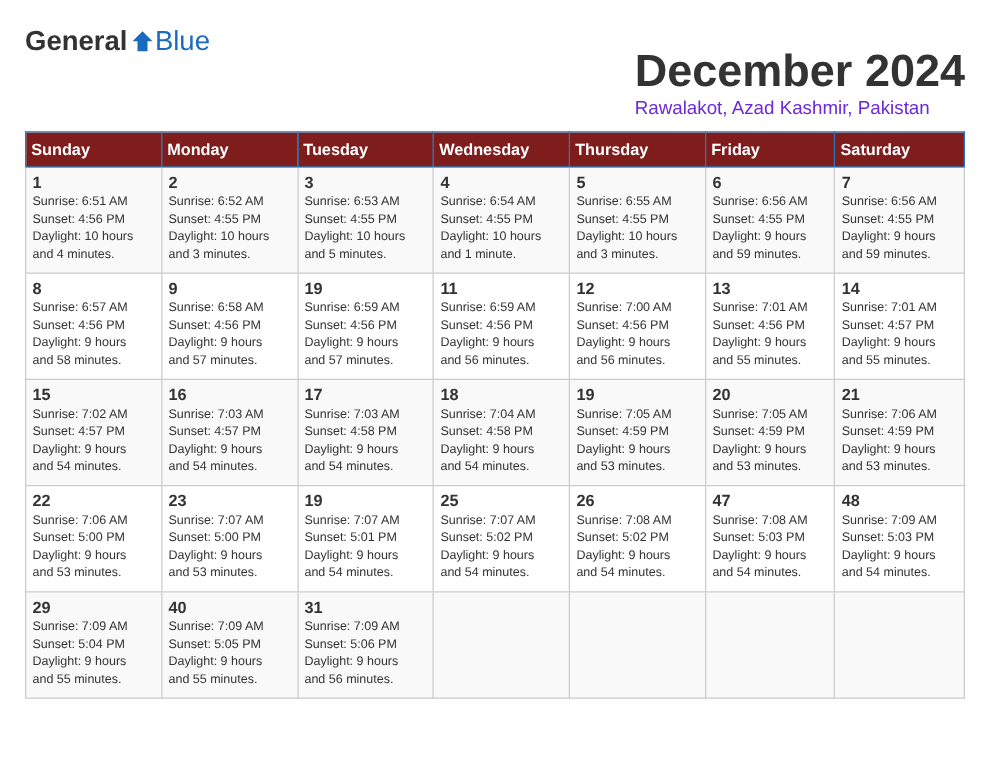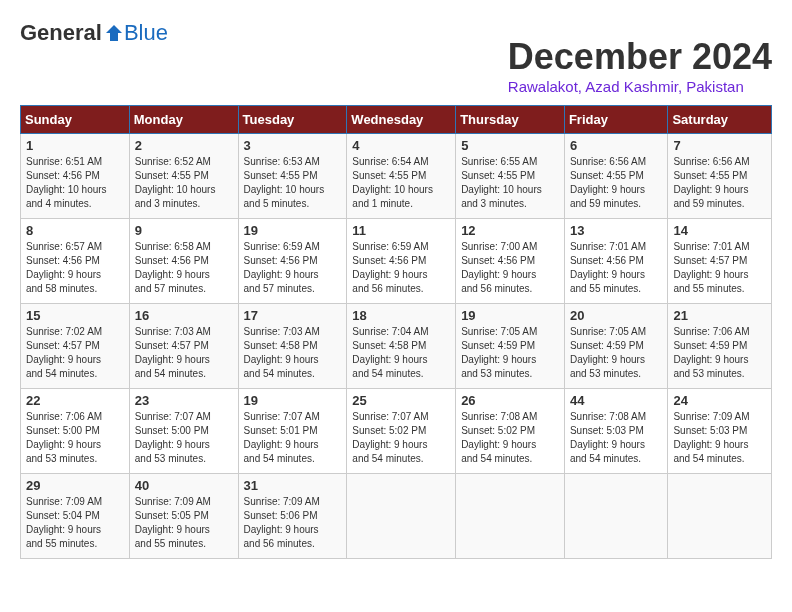--- a/index.html
+++ b/index.html
@@ -228,25 +228,25 @@
         </td>
         <td>
           <span class="day-number">25</span>
           <div class="day-info"><span>Sunrise: 7:07 AM</span><br><span>Sunset: 5:02 PM</span><br><span>Daylight: 9 hours</span><br><span>and 54 minutes.</span></div>
         </td>
         <td>
           <span class="day-number">26</span>
           <div class="day-info"><span>Sunrise: 7:08 AM</span><br><span>Sunset: 5:02 PM</span><br><span>Daylight: 9 hours</span><br><span>and 54 minutes.</span></div>
         </td>
         <td>
-          <span class="day-number">44</span>
+          <span class="day-number">47</span>
           <div class="day-info"><span>Sunrise: 7:08 AM</span><br><span>Sunset: 5:03 PM</span><br><span>Daylight: 9 hours</span><br><span>and 54 minutes.</span></div>
         </td>
         <td>
-          <span class="day-number">24</span>
+          <span class="day-number">48</span>
           <div class="day-info"><span>Sunrise: 7:09 AM</span><br><span>Sunset: 5:03 PM</span><br><span>Daylight: 9 hours</span><br><span>and 54 minutes.</span></div>
         </td>
       </tr>
       <tr>
         <td>
           <span class="day-number">29</span>
           <div class="day-info"><span>Sunrise: 7:09 AM</span><br><span>Sunset: 5:04 PM</span><br><span>Daylight: 9 hours</span><br><span>and 55 minutes.</span></div>
         </td>
         <td>
           <span class="day-number">40</span>

